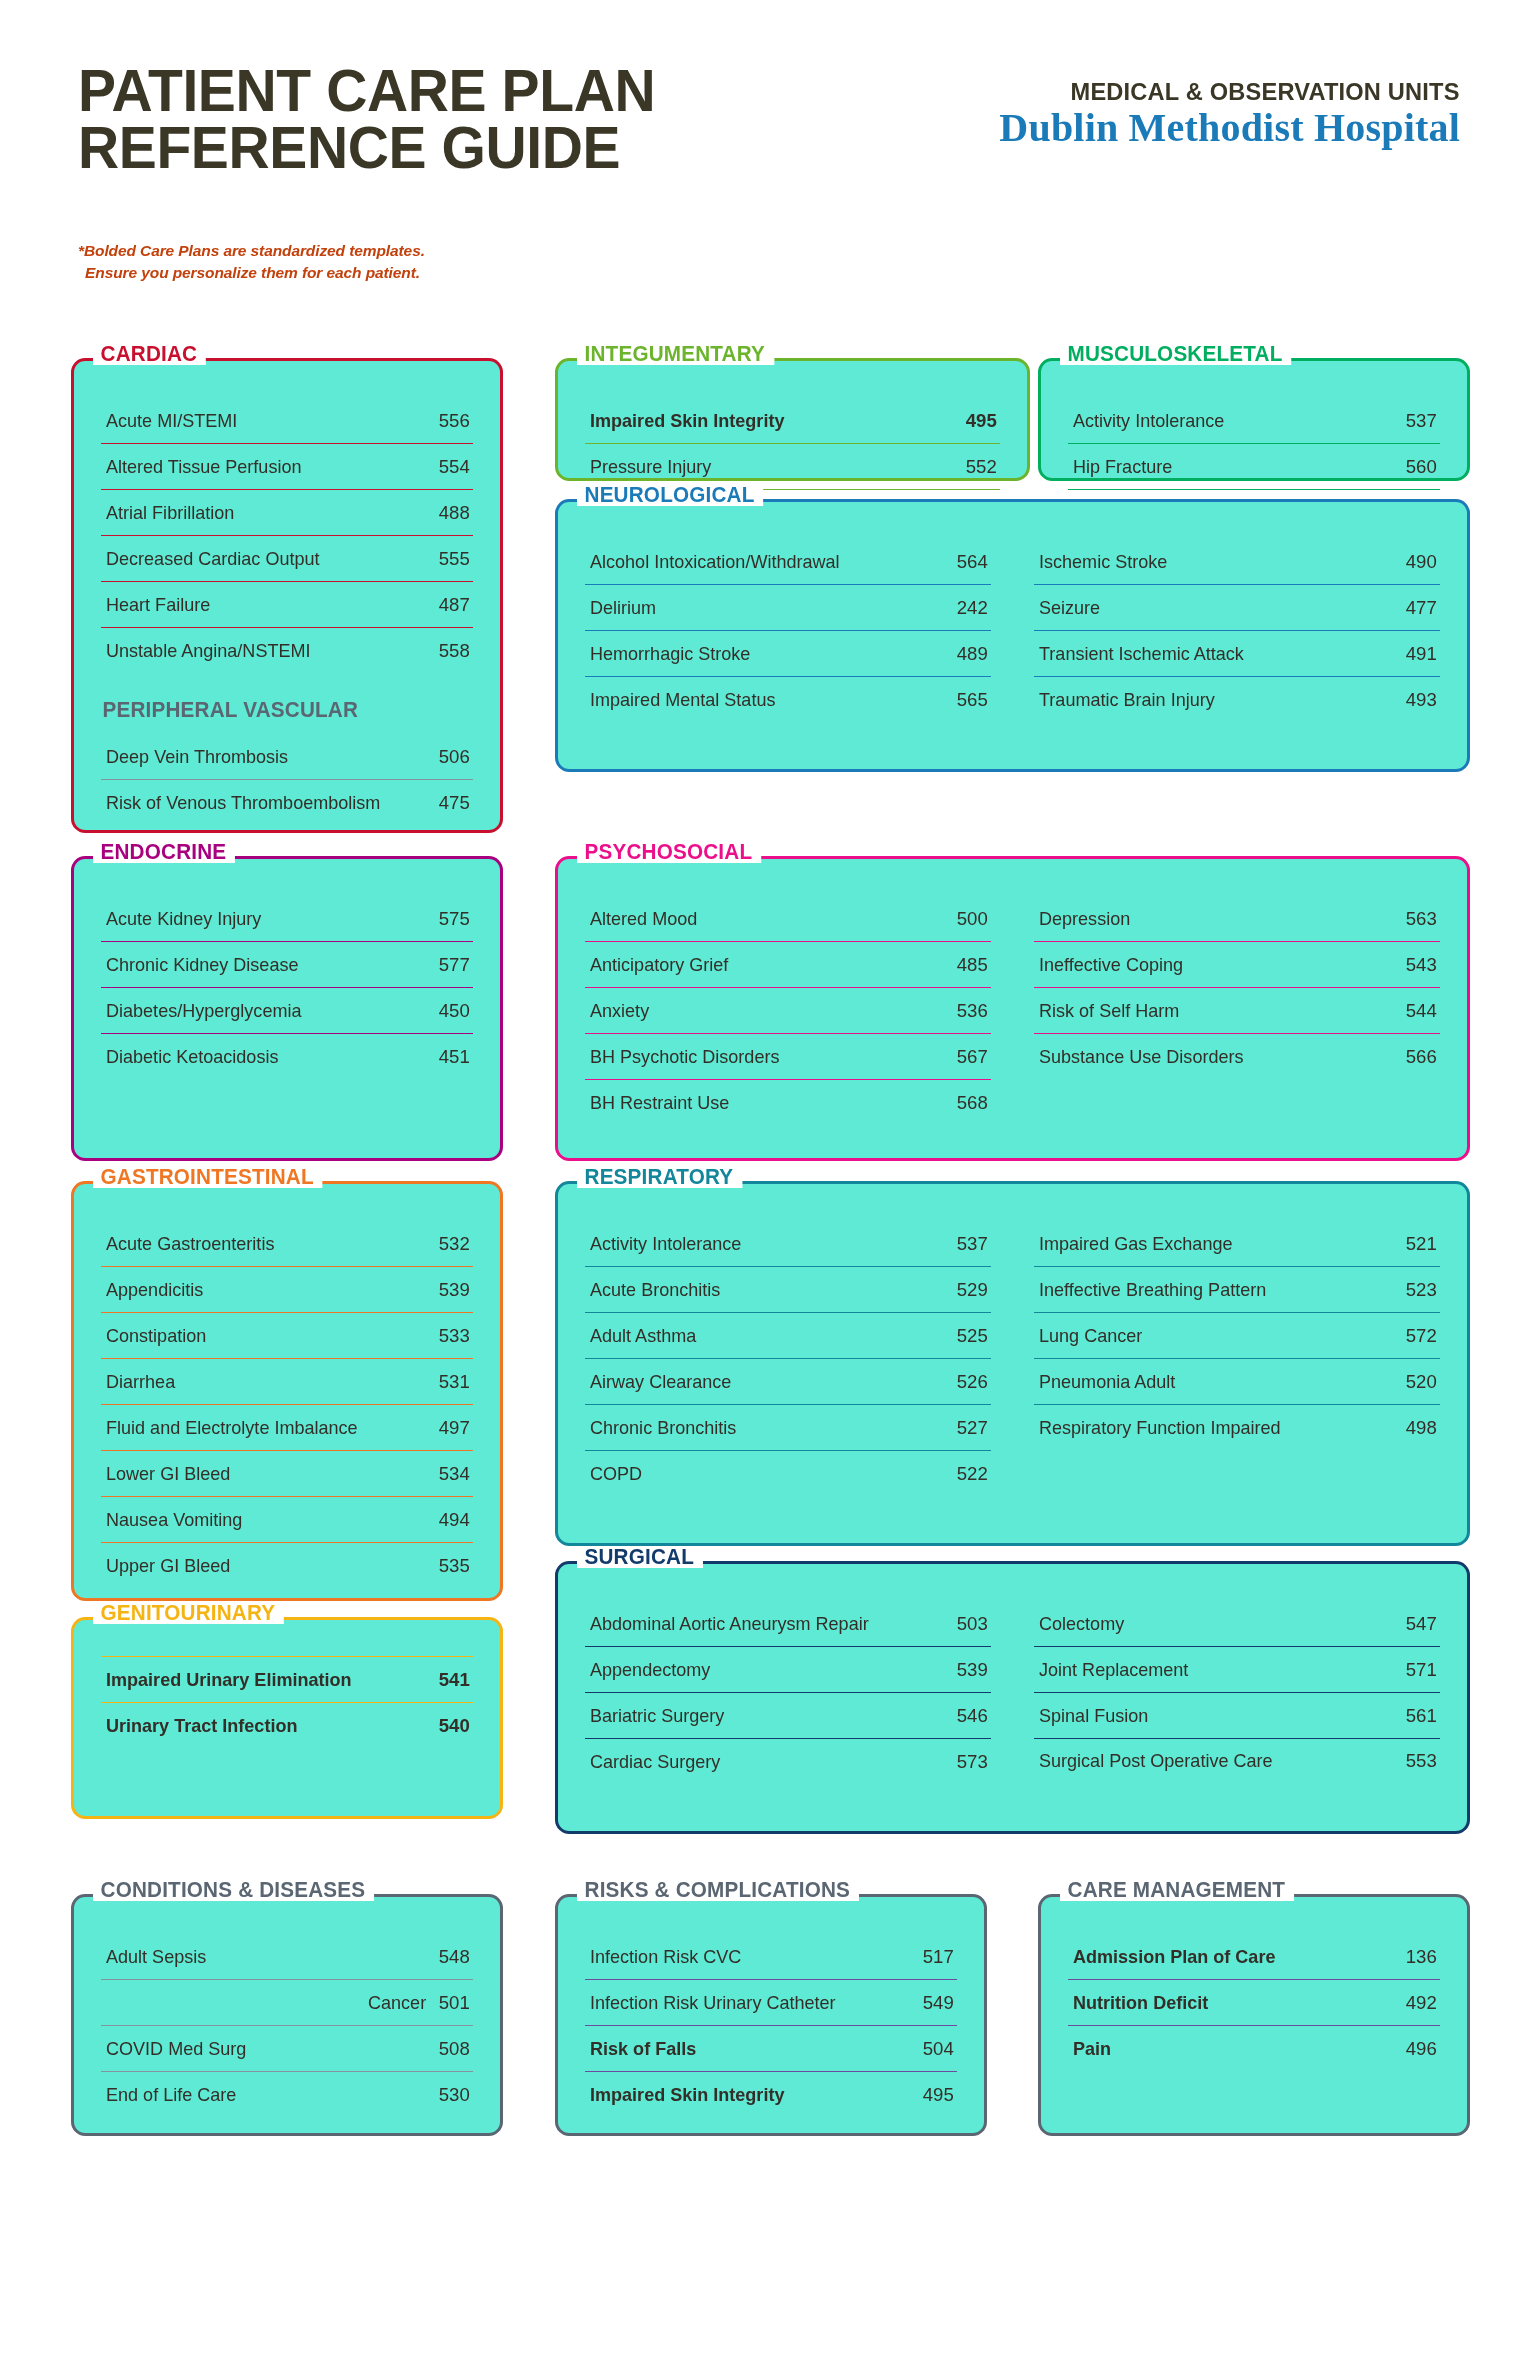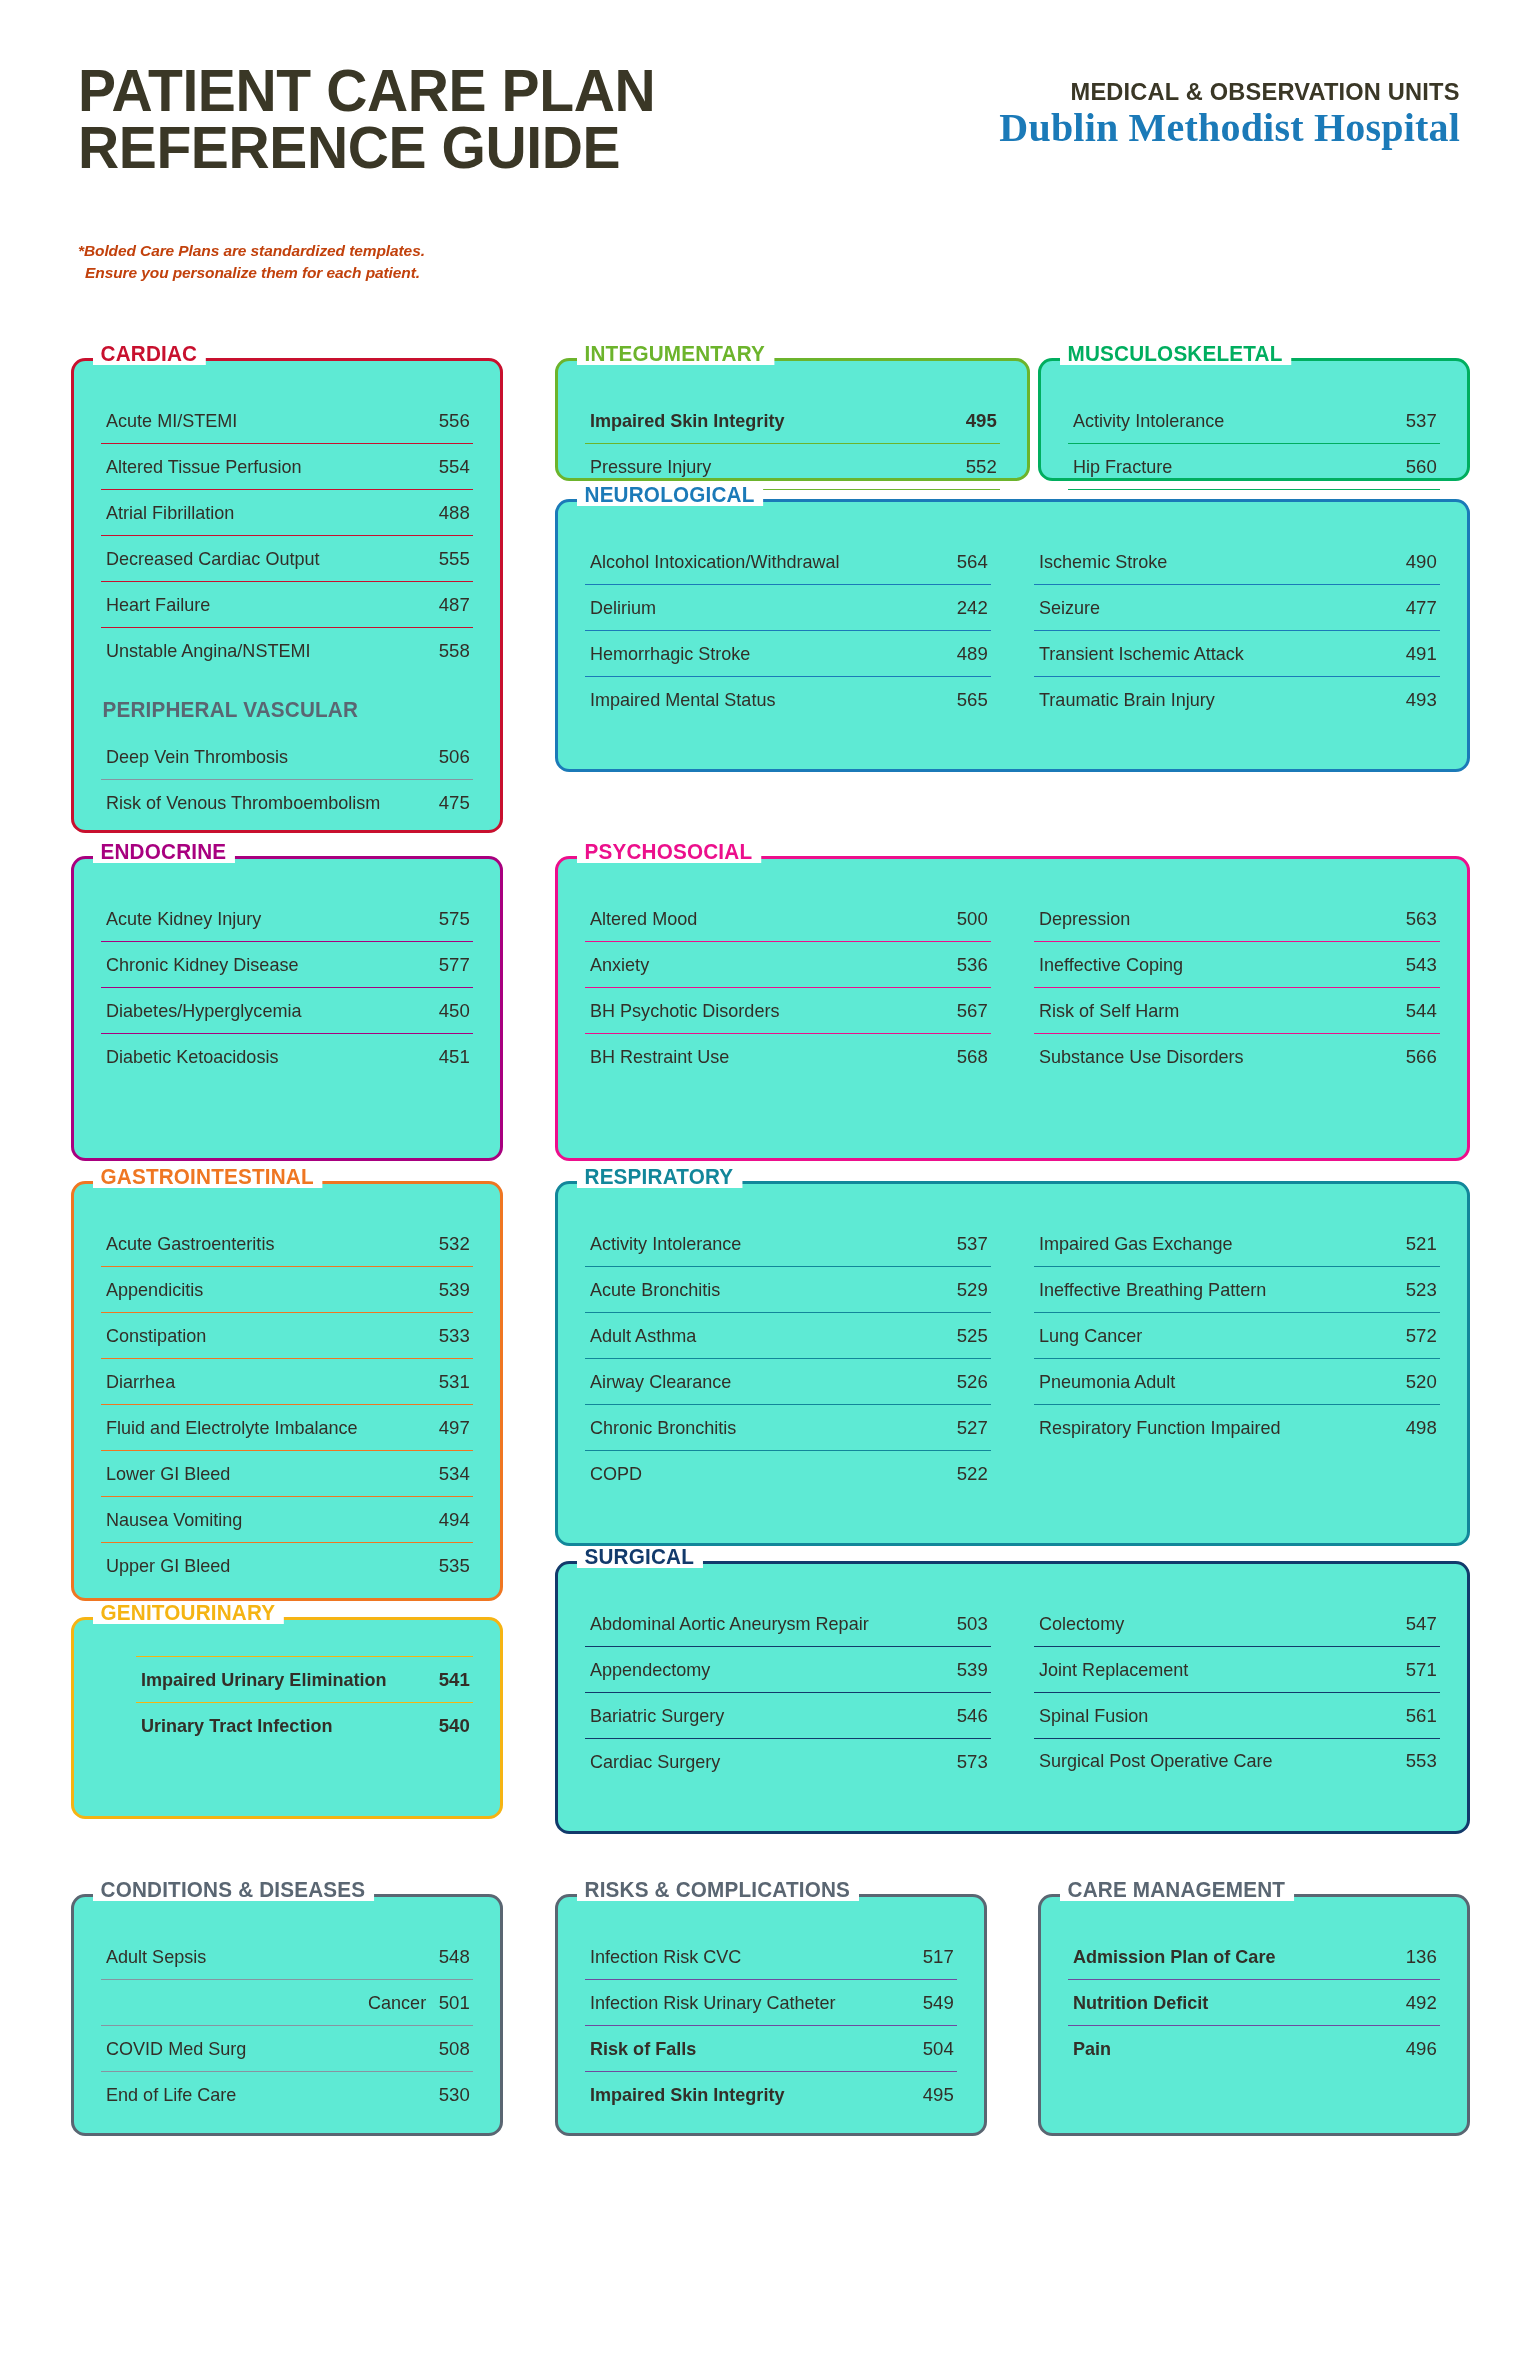--- a/index.html
+++ b/index.html
@@ -343,20 +343,24 @@
       <div class="card" style="left: 555px; top: 515px; width: 915px; height: 305px; border-color: rgb(236, 15, 140);">
         <div class="card-title" style="color: rgb(236, 15, 140);">PSYCHOSOCIAL</div>
         <div class="card-body">
           <div class="cols">
             <div class="rows">
               <div class="row">
                 <span class="lbl">Altered Mood</span>
                 <span class="num">500</span>
               </div>
               <div class="row" style="border-top-color: rgb(236, 15, 140);">
+                <span class="lbl">Anticipatory Grief</span>
+                <span class="num">485</span>
+              </div>
+              <div class="row" style="border-top-color: rgb(236, 15, 140);">
                 <span class="lbl">Anxiety</span>
                 <span class="num">536</span>
               </div>
               <div class="row" style="border-top-color: rgb(236, 15, 140);">
                 <span class="lbl">BH Psychotic Disorders</span>
                 <span class="num">567</span>
               </div>
               <div class="row" style="border-top-color: rgb(236, 15, 140); gap: 7px;">
                 <span class="lbl">BH Restraint Use</span>
                 <span class="num">568</span>
@@ -470,21 +474,21 @@
                 <span class="num">520</span>
               </div>
               <div class="row" style="border-top-color: rgb(18, 134, 154);">
                 <span class="lbl">Respiratory Function Impaired</span>
                 <span class="num">498</span>
               </div>
             </div>
           </div>
         </div>
       </div>
-      <div class="card" style="left: 71px; top: 1276px; width: 432px; height: 202px; border-color: rgb(245, 180, 19); padding-left: 35px;">
+      <div class="card" style="left: 71px; top: 1276px; width: 432px; height: 202px; border-color: rgb(245, 180, 19);">
         <div class="card-title" style="color: rgb(245, 180, 19);">GENITOURINARY</div>
         <div class="card-body">
           <div class="rows">
             <div class="row bold" style="border-top-color: rgb(245, 180, 19);">
               <span class="lbl">Impaired Urinary Elimination</span>
               <span class="num">541</span>
             </div>
             <div class="row bold" style="border-top-color: rgb(245, 180, 19);">
               <span class="lbl">Urinary Tract Infection</span>
               <span class="num">540</span>

